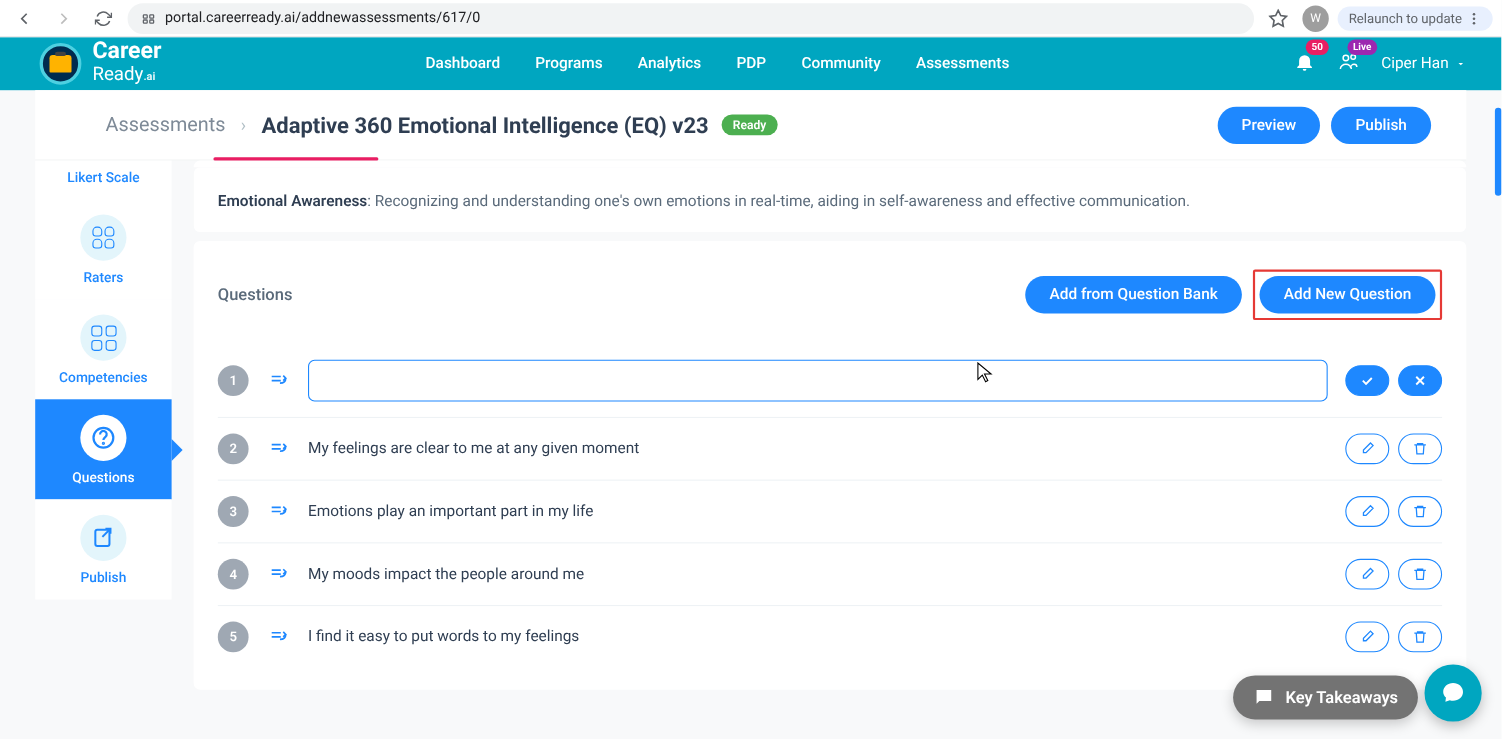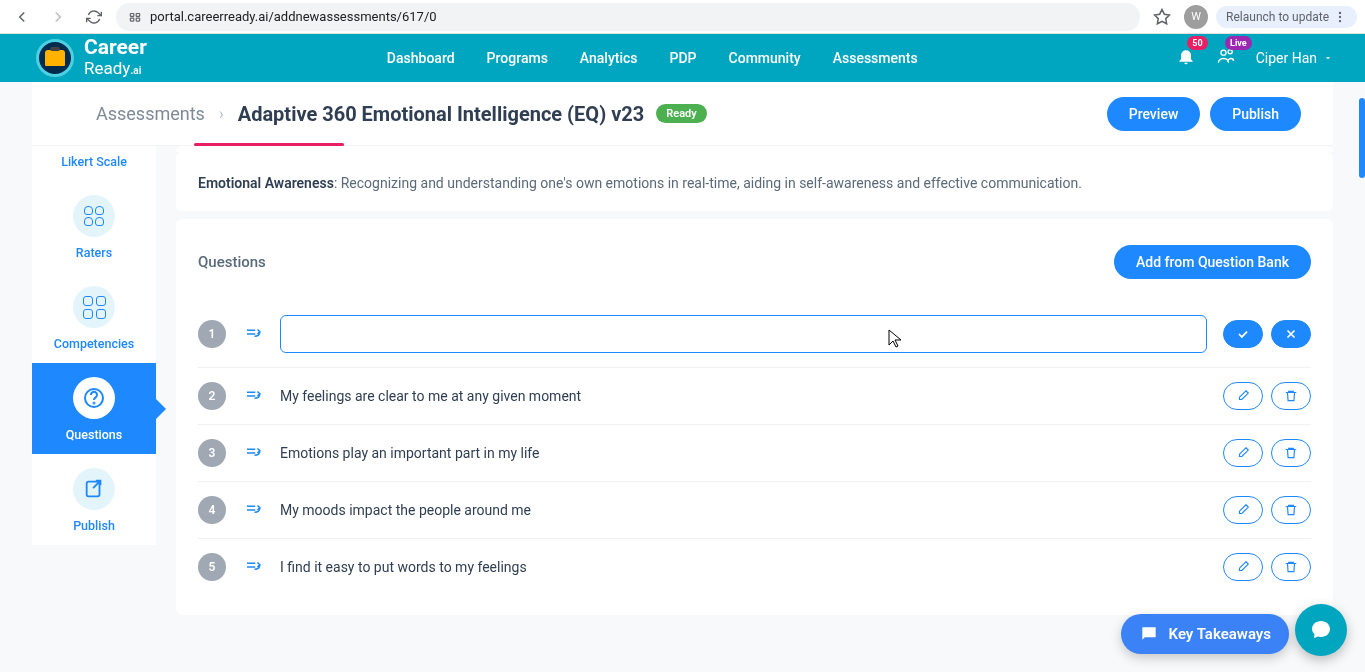--- a/index.html
+++ b/index.html
@@ -74,21 +74,21 @@
 .q-num { width: 28px; height: 28px; border-radius: 50%; background: #9fa8b3; color: #fff; font-size: 12px; display: flex; align-items: center; justify-content: center; font-weight:600; }
 .swap-icon { color: #1e88ff; width: 22px; display:flex; }
 .q-text { font-size: 14px; color: #2f3e52; flex: 1; }
 .q-input { flex: 1; height: 38px; border: 1px solid #1e88ff; border-radius: 6px; padding: 0 12px; font-size: 14px; outline:none; }
 .q-actions { display: flex; gap: 8px; }
 .icon-btn { width: 40px; height: 28px; border: 1px solid #1e88ff; border-radius: 14px; display: flex; align-items: center; justify-content: center; color: #1e88ff; cursor:pointer; }
 .icon-btn.filled { background:#1e88ff; color:#fff; }
 .icon-btn svg { width:14px; height:14px; }
 
 
-.key-take { position: absolute; bottom: 18px; right: 76px; background: #3b82f6; color: #fff; padding: 10px 18px; border-radius: 24px; display: flex; align-items: center; gap: 10px; font-size: 15px; font-weight:600; box-shadow: 0 4px 12px rgba(0,0,0,.2);}
+.key-take { position: absolute; bottom: 18px; right: 76px; background: #737373; color: #fff; padding: 10px 18px; border-radius: 24px; display: flex; align-items: center; gap: 10px; font-size: 15px; font-weight:600; box-shadow: 0 4px 12px rgba(0,0,0,.2);}
 .chat-fab { position: absolute; bottom: 16px; right: 18px; width: 52px; height: 52px; border-radius: 50%; background: #00a6c0; display:flex; align-items:center; justify-content:center; color:#fff; box-shadow: 0 4px 12px rgba(0,0,0,.25);}
 
 .right-edge { position:absolute; right:0; top:98px; width:6px; height:80px; background:#1e88ff; border-radius:3px; }
 
 .cursor-arrow { position:absolute; left: 888px; top: 329px; pointer-events:none; }
 </style>
 </head>
 <body>
 
 <div class="browser-bar">
@@ -244,20 +244,23 @@
     </div>
     <div class="info-bar">
       <b>Emotional Awareness</b><span>: Recognizing and understanding one's own emotions in real-time, aiding in self-awareness and effective communication.</span>
     </div>
 
     <div class="questions-panel">
       <div class="q-header">
         <div class="q-header-title">Questions</div>
         <div class="q-header-actions">
           <button class="pill-btn">Add from Question Bank</button>
+          <div class="highlight-box">
+            <button class="pill-btn">Add New Question</button>
+          </div>
         </div>
       </div>
 
       <div id="q-rows">
           <div class="q-row">
             <div class="q-num">1</div>
             <div class="swap-icon">
               <svg width="22" height="18" viewBox="0 0 24 24" fill="none" stroke="#1e88ff" stroke-width="2">
                 <path d="M4 7h11"></path>
                 <path d="M4 12h11"></path>

